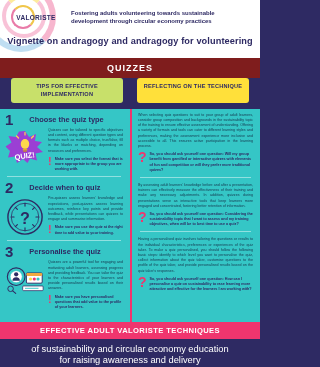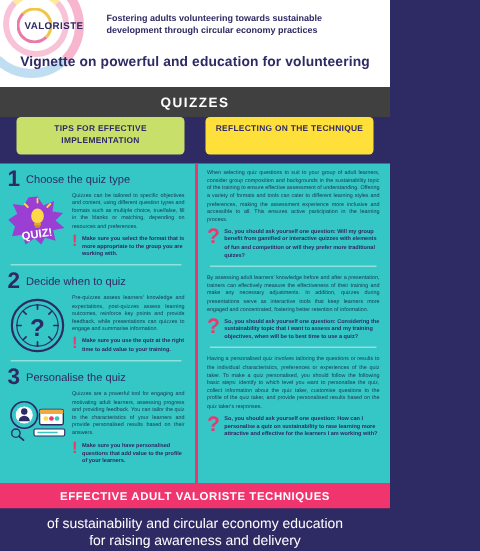--- a/index.html
+++ b/index.html
@@ -68,21 +68,21 @@
     position: relative;
     text-align: center;
     font-size: 9.2px; font-weight: bold;
     color: #2e2a63;
     padding: 7px 6px 0 6px;
     letter-spacing: .1px;
   }
 
   
   .quizzes-bar {
-    background: #404040;
+    background: #7f1d1d;
     color: #ffffff;
     text-align: center;
     font-size: 9px;
     font-weight: bold;
     letter-spacing: 1px;
     padding: 5px 0 5px 0;
   }
 
   
   .col-heads {
@@ -128,22 +128,22 @@
   .step { position: relative; margin-bottom: 2px; }
   .step-title-row {
     display: flex; align-items: flex-start; gap: 4px;
     margin-bottom: 1px;
   }
   .step-num {
     font-size: 15px; font-weight: bold; color: #2e2a63;
     line-height: 1; margin-top: -1px;
   }
   .step-title {
-    font-size: 7.4px; font-weight: normal; color: #2e2a63;
-    line-height: 1.1; padding-top: 3px;
+    font-size: 7.4px; font-weight: bold; color: #2e2a63;
+    line-height: 1.1; padding-top: 3px; margin-left: 12px;
   }
   .step-body { display: flex; gap: 3px; }
   .step-icon {
     width: 40px; flex: 0 0 40px;
     display: flex; align-items: flex-start; justify-content: center;
     padding-top: 2px;
   }
   .step-text-col { flex: 1 1 auto; }
   .para {
     font-size: 3.6px; line-height: 1.45; color: #163a50;
@@ -223,21 +223,21 @@
     <div class="deco-swirl2"></div>
 
     <div class="brandrow">
       <div class="logo-wrap">
         <div class="logo-ring"></div>
         <div class="logo-text">VALORISTE</div>
       </div>
       <div class="tagline">Fostering adults volunteering towards sustainable development through circular economy practices</div>
     </div>
 
-    <div class="vignette">Vignette on powerful and education for volunteering</div>
+    <div class="vignette">Vignette on andragogy and andragogy for volunteering</div>
   </div>
 
   <div class="quizzes-bar">QUIZZES</div>
 
   <div class="col-heads">
     <div class="col-head left">TIPS FOR EFFECTIVE IMPLEMENTATION</div>
     <div class="col-head right">REFLECTING ON THE TECHNIQUE</div>
   </div>
 
   <div class="body-area">

